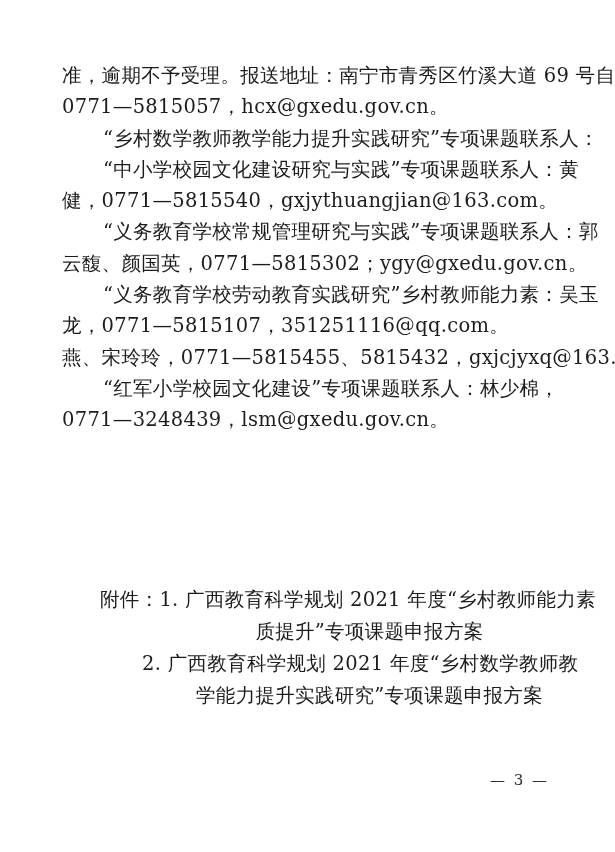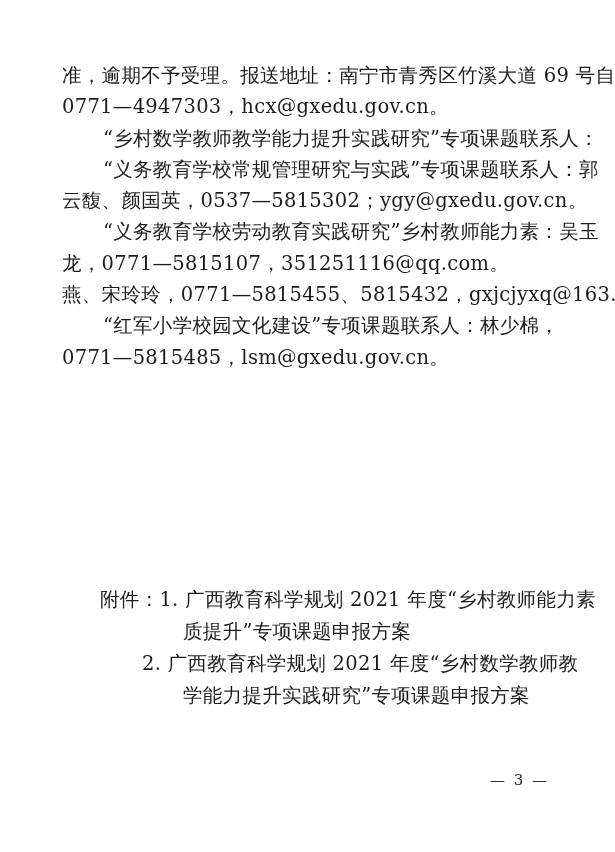--- a/index.html
+++ b/index.html
@@ -30,49 +30,51 @@
   }
   .attachments {
     position: absolute;
     left: 62px;
     top: 584px;
     width: 494px;
     font-size: 19.5px;
     line-height: 32px;
     letter-spacing: 0.3px;
   }
-  .attachments .line { white-space: nowrap; }
+  .attachments .line { white-space: nowrap; text-align: center; }
   .attachments .att-first { padding-left: 38px; }
   .attachments .att-num   { padding-left: 80px; }
   .attachments .att-cont  { padding-left: 121px; }
   .page-footer {
     position: absolute;
     top: 771px;
     right: 66px;
     font-size: 15px;
     letter-spacing: 2px;
     color: #2a2a2a;
   }
 </style>
 </head>
 <body>
 
 <div class="page">
 
   <div class="body-text">
     <div class="line">准，逾期不予受理。报送地址：南宁市青秀区竹溪大道 69 号自</div>
-    <div class="line">0771—4947303，hcx@gxedu.gov.cn。</div>
+    <div class="line">0771—5815057，hcx@gxedu.gov.cn。</div>
     <div class="line indent">“乡村数学教师教学能力提升实践研究”专项课题联系人：</div>
+    <div class="line indent">“中小学校园文化建设研究与实践”专项课题联系人：黄</div>
+    <div class="line">健，0771—5815540，gxjythuangjian@163.com。</div>
     <div class="line indent">“义务教育学校常规管理研究与实践”专项课题联系人：郭</div>
-    <div class="line">云馥、颜国英，0537—5815302；ygy@gxedu.gov.cn。</div>
+    <div class="line">云馥、颜国英，0771—5815302；ygy@gxedu.gov.cn。</div>
     <div class="line indent">“义务教育学校劳动教育实践研究”乡村教师能力素：吴玉</div>
     <div class="line">龙，0771—5815107，351251116@qq.com。</div>
     <div class="line">燕、宋玲玲，0771—5815455、5815432，gxjcjyxq@163.com。</div>
     <div class="line indent">“红军小学校园文化建设”专项课题联系人：林少棉，</div>
-    <div class="line">0771—5815485，lsm@gxedu.gov.cn。</div>
+    <div class="line">0771—3248439，lsm@gxedu.gov.cn。</div>
   </div>
 
   <div class="attachments">
     <div class="line att-first">附件：1. 广西教育科学规划 2021 年度“乡村教师能力素</div>
     <div class="line att-cont">质提升”专项课题申报方案</div>
     <div class="line att-num">2. 广西教育科学规划 2021 年度“乡村数学教师教</div>
     <div class="line att-cont">学能力提升实践研究”专项课题申报方案</div>
   </div>
 
   <div class="page-footer">— 3 —</div>

